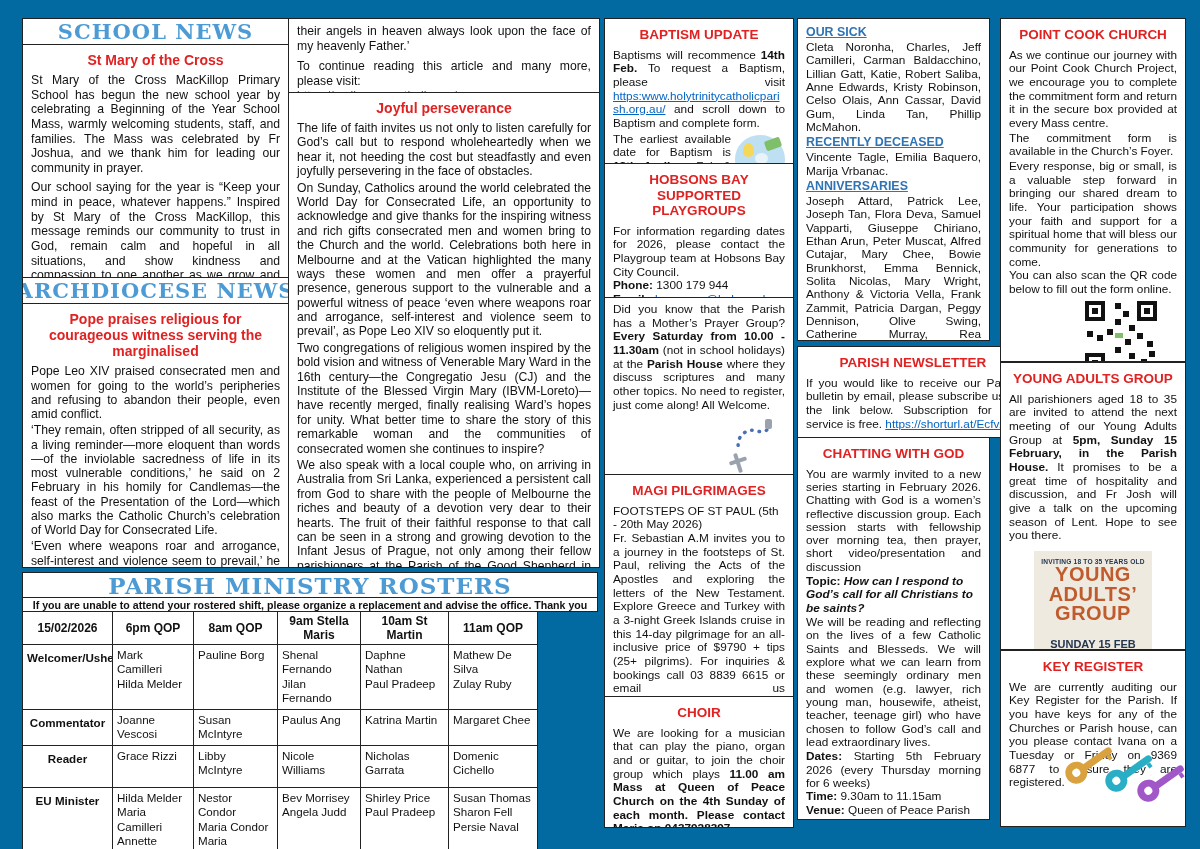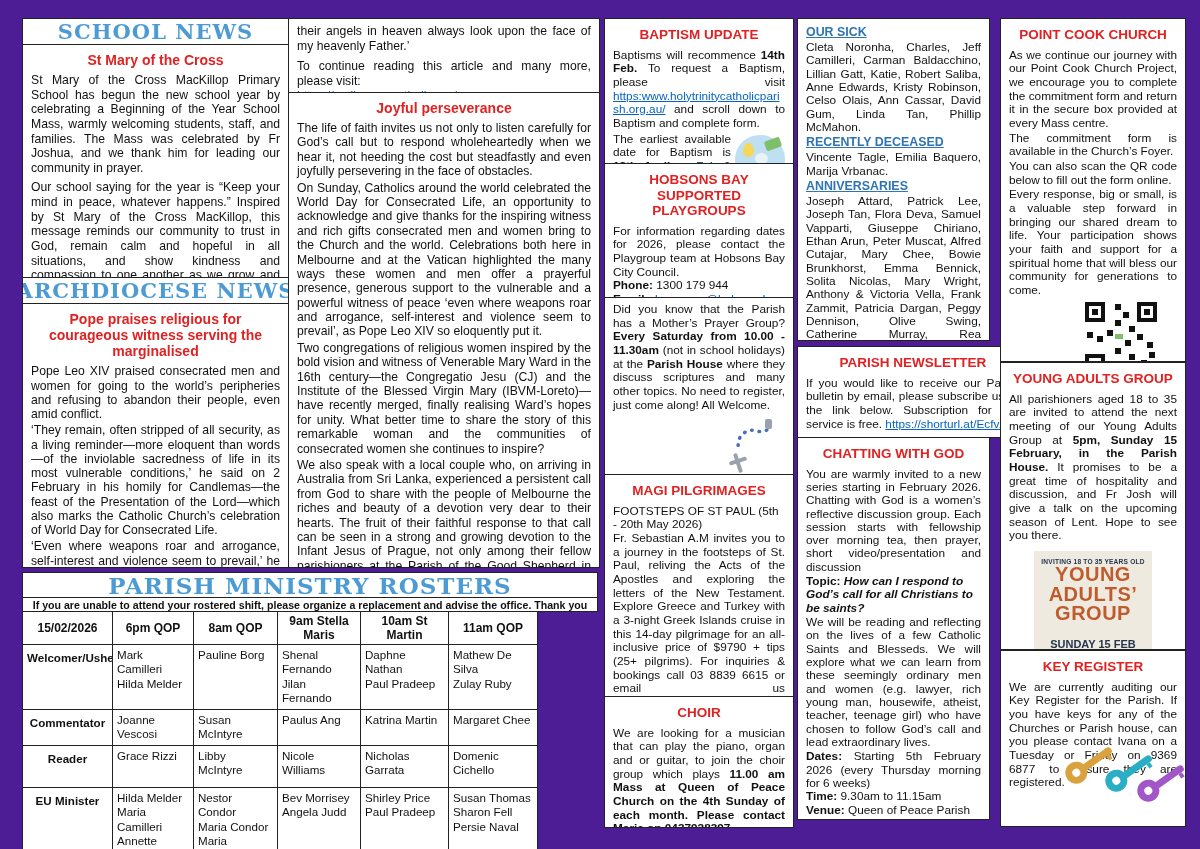--- a/index.html
+++ b/index.html
@@ -5,21 +5,21 @@
   :root{
     --blue:#4C9BD4;
     --red:#E02222;
     --link:#0563C1;
     --bluehead:#2E74B5;
     --ink:#1a1a1a;
   }
   *{box-sizing:border-box;margin:0;padding:0}
   html,body{background:#fff}
   body{font-family:"Liberation Sans",sans-serif;color:#111}
-  .page{position:relative;width:1200px;height:849px;background:#4c1d95;overflow:hidden}
+  .page{position:relative;width:1200px;height:849px;background:#0369a1;overflow:hidden}
   .box{position:absolute;background:#fff;border:1px solid #222;overflow:hidden}
   .title-box{display:flex;align-items:center;justify-content:center}
   .big-title{font-family:"DejaVu Serif",serif;font-weight:700;color:var(--blue);font-size:21px;letter-spacing:1px;white-space:nowrap}
   .big-title.rosters{font-size:23px}
   .pad{padding:5px 8px}
   .sec-title{color:var(--red);font-weight:700;text-align:center;font-size:14px;margin:2px 0 5px}
   .sm .sec-title{font-size:13.5px;line-height:1.15;margin:3px 0 6px}
   .bt{font-size:12.2px;line-height:1.2;text-align:justify}
   .bt p{margin-bottom:5px}
   .sm .bt{font-size:11.8px;line-height:1.16}
@@ -304,22 +304,22 @@
       <p style="margin-bottom:0;text-align:left"><span class="b">Venue: </span><span>Queen of Peace Parish House</span></p>
 
     </div>
   </section>
 
   <section class="box pad sm" style="left:1000px;top:18px;width:186px;height:344px">
     <div class="sec-title">POINT COOK CHURCH</div>
     <div class="bt">
       <p style="margin-bottom:1px">As we continue our journey with our Point Cook Church Project, we encourage you to complete the commitment form and return it in the secure box provided at every Mass centre.</p>
       <p style="margin-bottom:1px">The commitment form is available in the Church’s Foyer.</p>
+      <p style="margin-bottom:0">Every response, big or small, is a valuable step forward in bringing our shared dream to life. Your participation shows your faith and support for a spiritual home that will bless our community for generations to come.</p>
       <p style="margin-bottom:1px">You can also scan the QR code below to fill out the form online.</p>
-      <p style="margin-bottom:0">Every response, big or small, is a valuable step forward in bringing our shared dream to life. Your participation shows your faith and support for a spiritual home that will bless our community for generations to come.</p>
     </div>
     <div class="qr">
       <span class="f" style="left:0;top:0"></span>
       <span class="f" style="right:0;top:0"></span>
       <span class="f" style="left:0;bottom:0"></span>
       <span class="m" style="left:30px;top:2px"></span>
       <span class="m" style="left:38px;top:10px"></span>
       <span class="m" style="left:30px;top:18px"></span>
       <span class="m" style="left:44px;top:24px"></span>
       <span class="m" style="left:2px;top:30px"></span>

